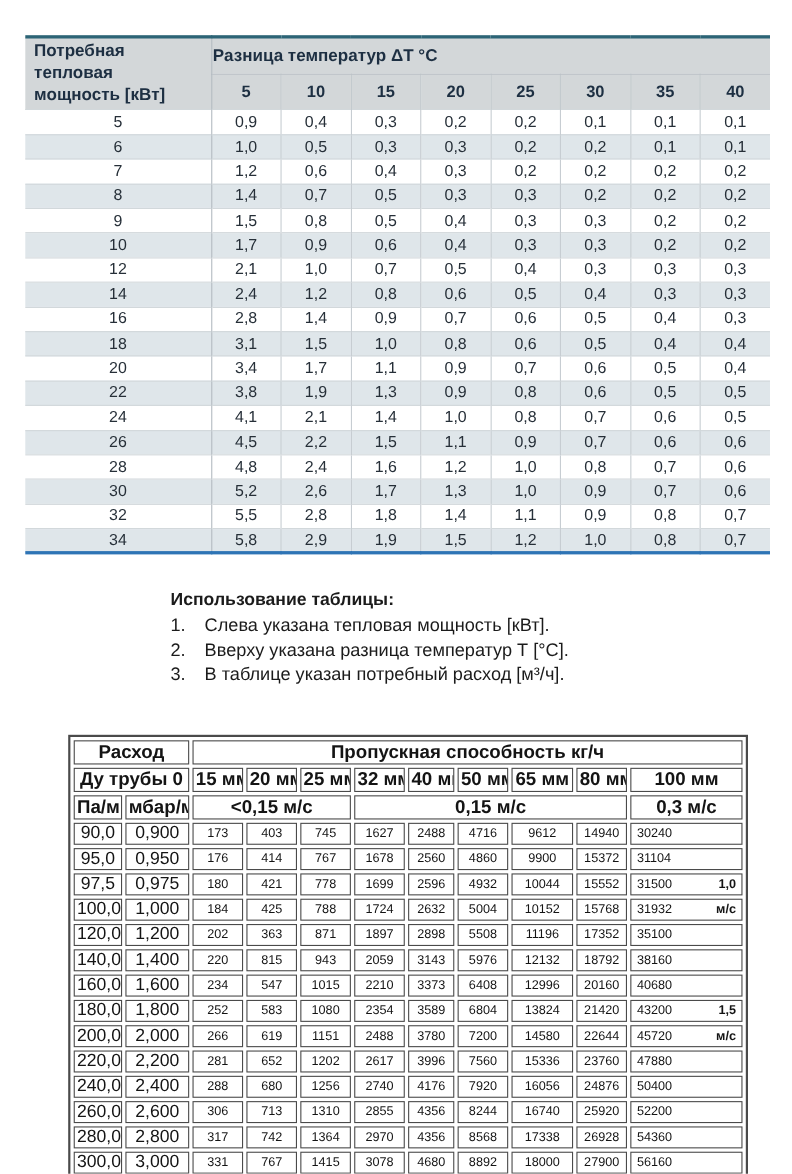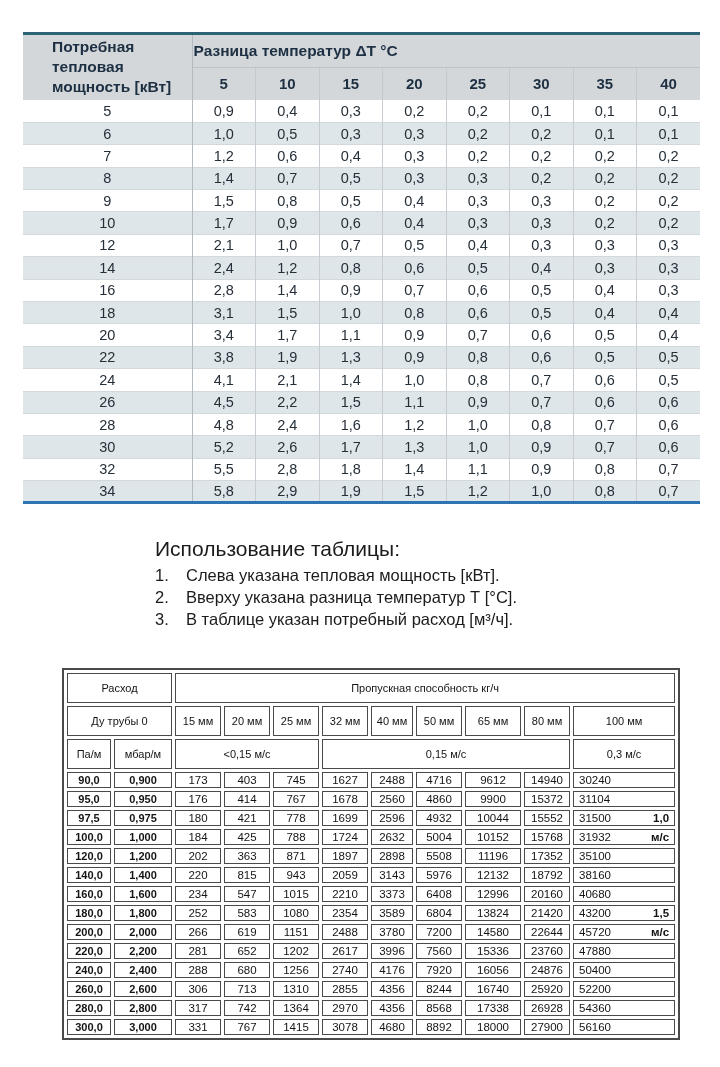--- a/index.html
+++ b/index.html
@@ -19,21 +19,21 @@
     border-top: 3px solid var(--pt-top, #2c6476);
     border-bottom: 3px solid var(--pt-bottom, #2e74b5);
   }
   .power-table thead th {
     background: var(--pt-header-bg, #d3d7d9);
     color: var(--pt-header-text, #1d2f42);
     font-weight: 700;
   }
   .pt-left {
     text-align: left; vertical-align: middle;
-    padding: 2px 8px 2px 29px; font-size: 15.5px; line-height: 1.3;
+    padding: 2px 8px 2px 8px; font-size: 15.5px; line-height: 1.3;
     border-right: 1px solid #b3bbc1;
   }
   .pt-title {
     font-size: 15.5px; height: 31px; text-align: left;
     border-bottom: 1px solid #bcc3c8;
   }
   .pt-sub { font-size: 15px; height: 30px; text-align: center; border-right: 1px solid #c3cace; }
   .pt-sub:last-child { border-right: none; }
   .power-table tbody td {
     height: 22.4px; text-align: center; font-size: 14.5px;
@@ -41,42 +41,42 @@
     border-right: 1px solid #c7cdd2;
     border-top: 1px solid #d2d8db;
     padding: 0;
   }
   .power-table tbody td:first-child { border-right: 1px solid #b3bbc1; }
   .power-table tbody td:last-child { border-right: none; }
   .power-table tbody tr.alt { background: var(--pt-alt-bg, #dfe6ea); }
 
   
   .usage { position: absolute; left: 155px; top: 537px; color: #1b1b1b; }
-  .usage-title { font-weight: 400; font-size: 21px; margin: 0 0 3px 0; }
+  .usage-title { font-weight: 700; font-size: 16px; margin: 0 0 3px 0; }
   .usage-item { display: flex; font-size: 16.5px; line-height: 22px; }
   .usage-num { width: 31px; flex: 0 0 31px; }
 
   
   .flow-table {
     position: absolute; left: 62px; top: 668px; width: 578px;
     border-collapse: separate; border-spacing: 3px;
     border: 2px solid var(--ft-border, #4a4a4a);
     table-layout: fixed;
     color: var(--ft-text, #141414);
   }
   .flow-table td {
     border: 1.5px solid var(--ft-border, #4a4a4a);
     text-align: center; vertical-align: middle;
     height: 16px; padding: 0 2px;
     white-space: nowrap; overflow: hidden;
     background: #fff;
   }
-  .flow-table .fh { font-weight: 400; font-size: 11px; height: 30px; }
+  .flow-table .fh { font-weight: 700; font-size: 17px; height: 17px; }
   .flow-table .fv { font-size: 11.5px; }
-  .flow-table .fb { font-weight: 700; font-size: 11px; }
+  .flow-table .fb { font-weight: 400; font-size: 16px; }
   .flow-table td.l100 { text-align: center; padding: 0; }
   .l100 .wrap { display: flex; justify-content: space-between; align-items: center; padding: 0 5px; }
   .l100 .note { font-weight: 700; }
 </style>
 </head>
 <body>
 
 <div class="page">
 
   <table class="power-table">

